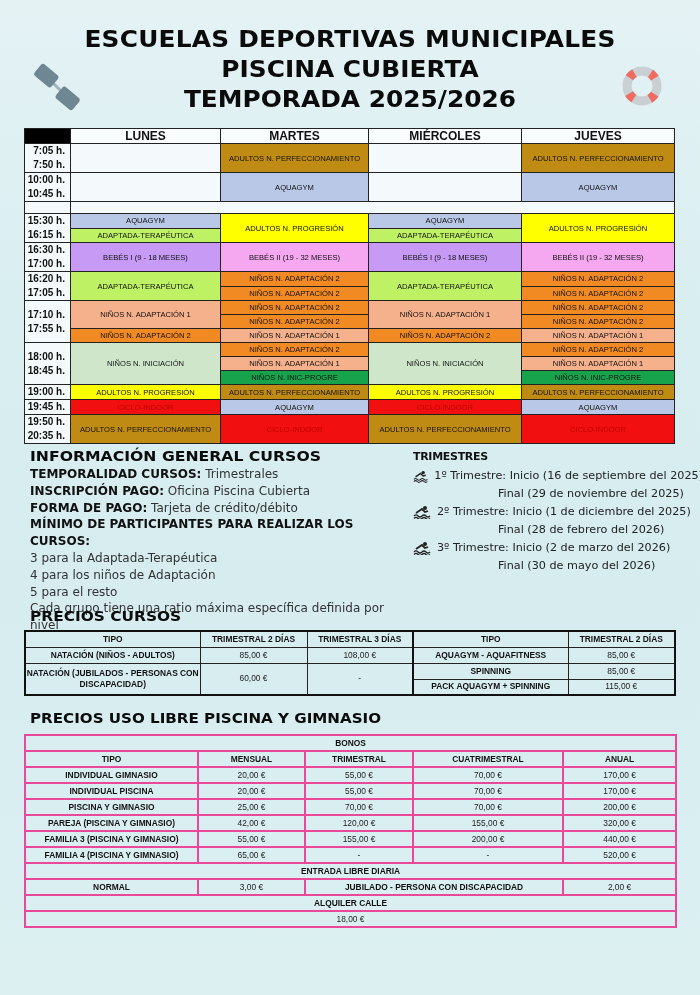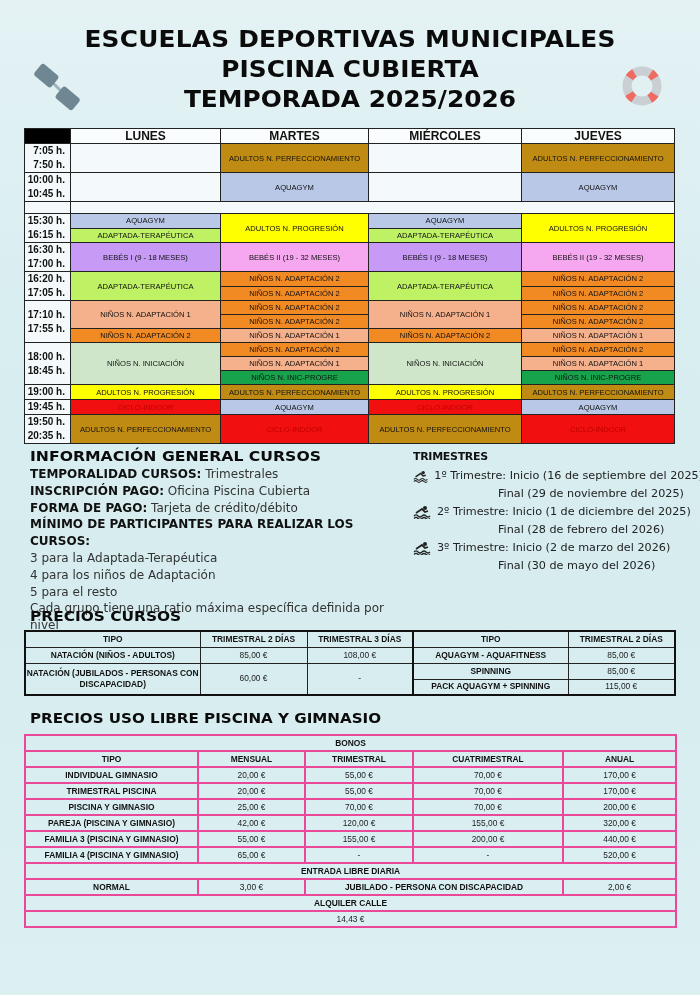--- a/index.html
+++ b/index.html
@@ -338,21 +338,21 @@
       <td class="b">ANUAL</td>
     </tr>
     <tr>
       <td class="b">INDIVIDUAL GIMNASIO</td>
       <td>20,00 €</td>
       <td>55,00 €</td>
       <td>70,00 €</td>
       <td>170,00 €</td>
     </tr>
     <tr>
-      <td class="b">TRIMESTRAL PISCINA</td>
+      <td class="b">INDIVIDUAL PISCINA</td>
       <td>20,00 €</td>
       <td>55,00 €</td>
       <td>70,00 €</td>
       <td>170,00 €</td>
     </tr>
     <tr>
       <td class="b">PISCINA Y GIMNASIO</td>
       <td>25,00 €</td>
       <td>70,00 €</td>
       <td>70,00 €</td>
@@ -385,18 +385,18 @@
     <tr>
       <td class="b">NORMAL</td>
       <td>3,00 €</td>
       <td class="b" colspan="2">JUBILADO - PERSONA CON DISCAPACIDAD</td>
       <td>2,00 €</td>
     </tr>
     <tr>
       <td class="b" colspan="5">ALQUILER CALLE</td>
     </tr>
     <tr>
-      <td colspan="5">14,43 €</td>
+      <td colspan="5">18,00 €</td>
     </tr>
   </tbody>
     </table>
 
 </div>
 
 </body></html>

